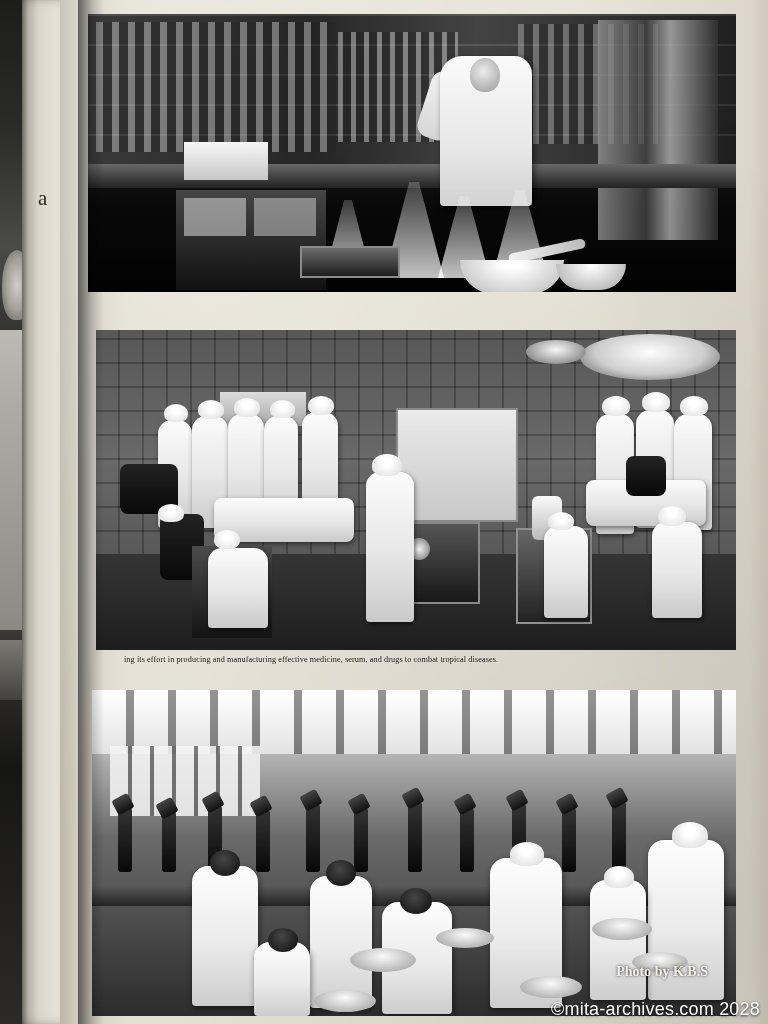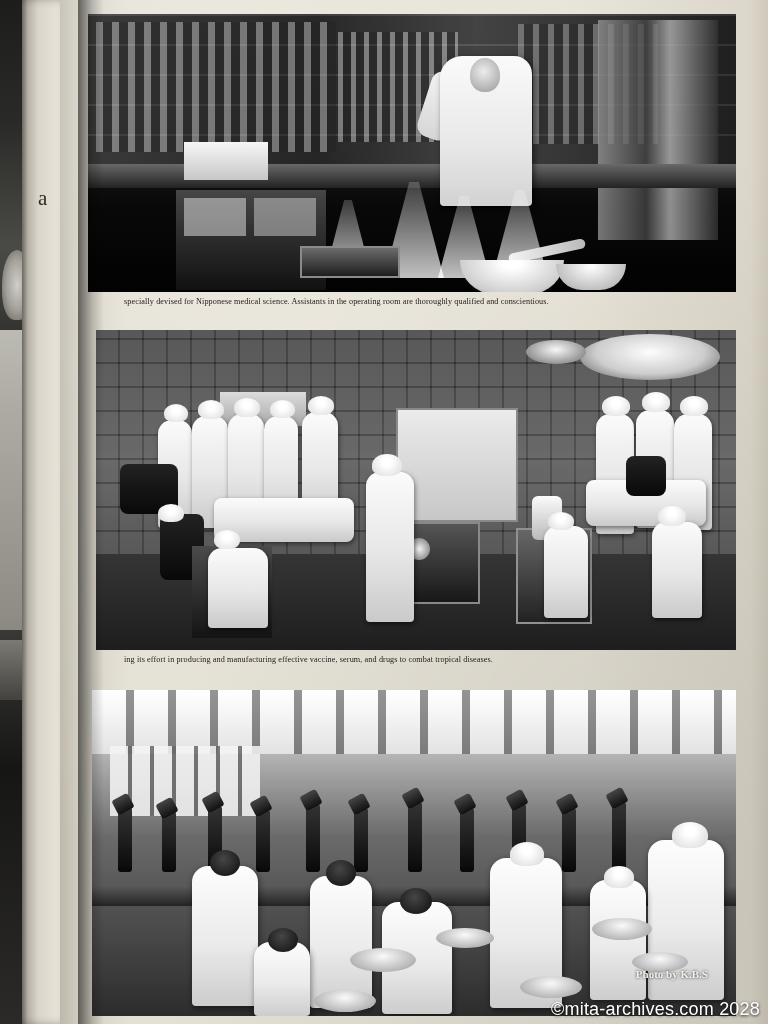--- a/index.html
+++ b/index.html
@@ -139,21 +139,21 @@
     line-height: 11px;
     color: #1d1b17;
     text-align: justify;
     letter-spacing: .1px;
   }
   .caption .line { display: block; }
 
   .credit {
     position: absolute;
     font-family: "Liberation Serif", serif;
-    font-size: 11px;
+    font-size: 14px;
     font-weight: bold;
     color: #f2efe6;
     text-shadow: 0 0 3px rgba(0,0,0,.8);
   }
 
   .watermark {
     position: absolute;
     right: 8px;
     bottom: 4px;
     font-family: "Liberation Sans", sans-serif;
@@ -450,21 +450,20 @@
       <div class="flask f2"></div>
       <div class="flask f3"></div>
       <div class="tray"></div>
       <div class="pestle"></div>
       <div class="mortar"></div>
       <div class="mortar2"></div>
     </div>
   </div>
 
   <div class="caption" style="left:124px; top:296px; width:576px;">
-    <span class="line">specially devised for Nipponese medical science.   Assistants in the operating room are thoroughly qualified and conscientious.</span>
   </div>
 
   <div class="photo p2">
     <div class="ph-inner">
       <div class="bg"></div>
       <div class="lamp"></div>
       <div class="lamp2"></div>
       <div class="screen"></div>
       <div class="screen2"></div>
       <div class="floor"></div>
@@ -506,21 +505,21 @@
       <div class="gown" style="left:490px; top:150px; width:120px; height:46px; border-radius:8px;"></div>
       <div class="dark" style="left:530px; top:126px; width:40px;  height:40px;"></div>
       <div class="gown" style="left:556px; top:192px; width:50px; height:96px;"></div>
       <div class="cap" style="left:562px; top:176px; width:28px; height:20px;"></div>
       <div class="gown" style="left:448px; top:196px; width:44px; height:92px;"></div>
       <div class="cap" style="left:452px; top:182px; width:26px; height:18px;"></div>
     </div>
   </div>
 
   <div class="caption" style="left:124px; top:654px; width:576px;">
-    <span class="line">ing its effort in producing and manufacturing effective vaccine, serum, and drugs to combat tropical diseases.</span>
+    <span class="line">ing its effort in producing and manufacturing effective medicine, serum, and drugs to combat tropical diseases.</span>
   </div>
 
   <div class="photo p3">
     <div class="ph-inner">
       <div class="bg"></div>
       <div class="ceiling"></div>
       <div class="window"></div>
       <div class="bench"></div>
 
       <div class="scope" style="left:26px;  top:118px; width:14px; height:64px;"></div>

